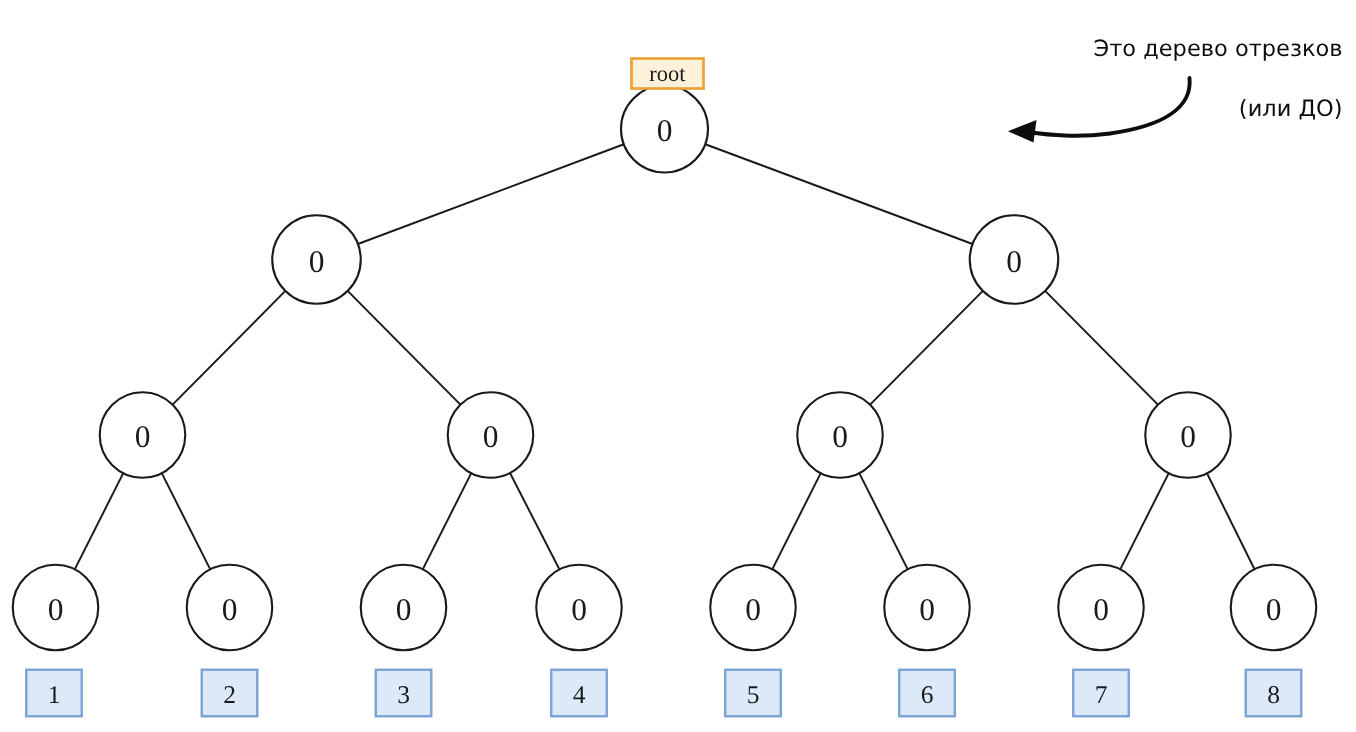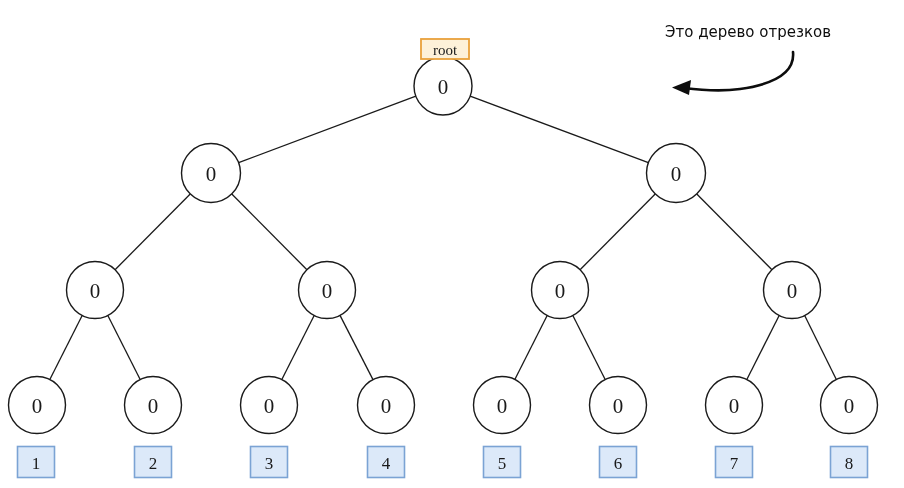--- a/index.html
+++ b/index.html
@@ -72,21 +72,21 @@
     stroke-linecap: round;
   }
   .annotation-arrow-head {
     fill: #0d0d0d;
   }
   .annotation-text {
     position: absolute;
     right: 9px;
     top: 2px;
     width: 230px;
-    text-align: left;
+    text-align: right;
     font-family: "DejaVu Sans", sans-serif;
     font-size: 15px;
     line-height: 20px;
     color: #0d0d0d;
     white-space: pre-line;
   }
   .annotation-line {
     display: block;
   }
 </style>
@@ -213,15 +213,16 @@
         <text x="445" y="50" class="root-tag-label">root</text>
       </g>
     <g id="annotation-arrow-group">
       <path class="annotation-arrow" d="M 793 52 C 795 72, 775 84, 740 89 C 718 92, 700 90, 684 88"></path>
       <polygon class="annotation-arrow-head" points="672,87.5 691,80 689,95"></polygon>
     </g>
   </svg>
 
   <div class="annotation-text">
     <span class="annotation-line">Это дерево отрезков</span>
+    <span class="annotation-line">(или ДО)</span>
   </div>
 
 </div>
 
 </body></html>

